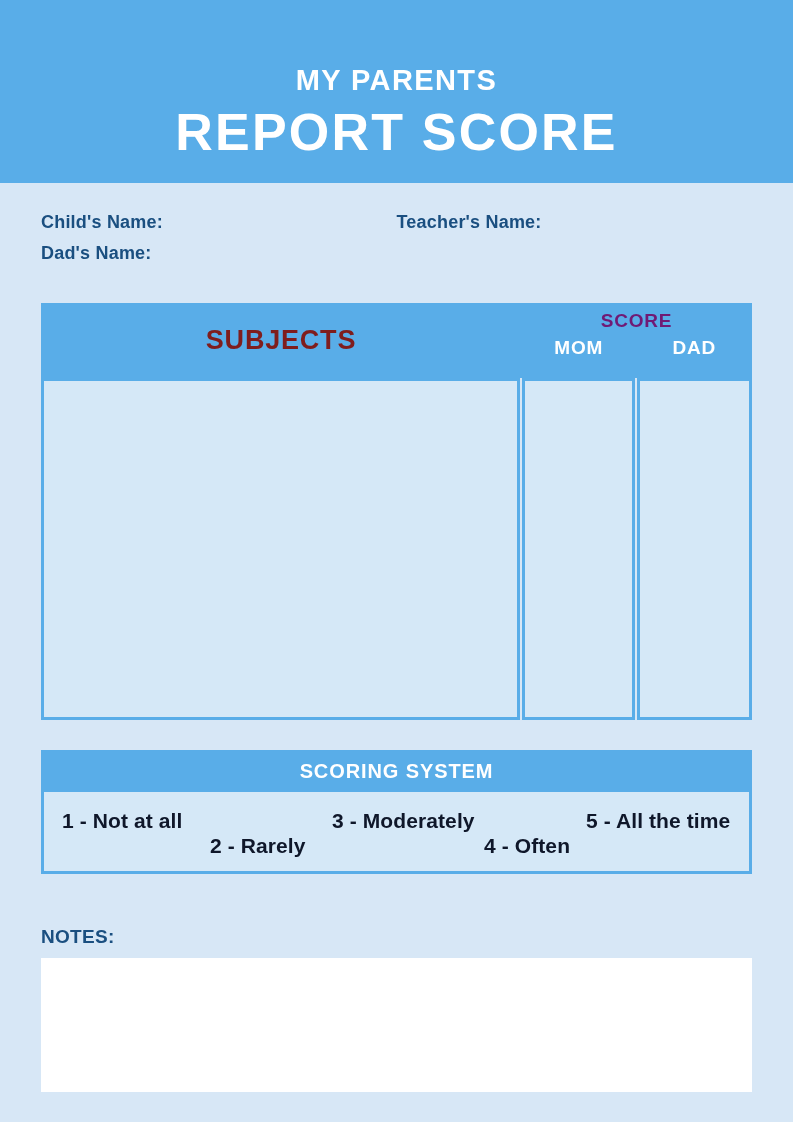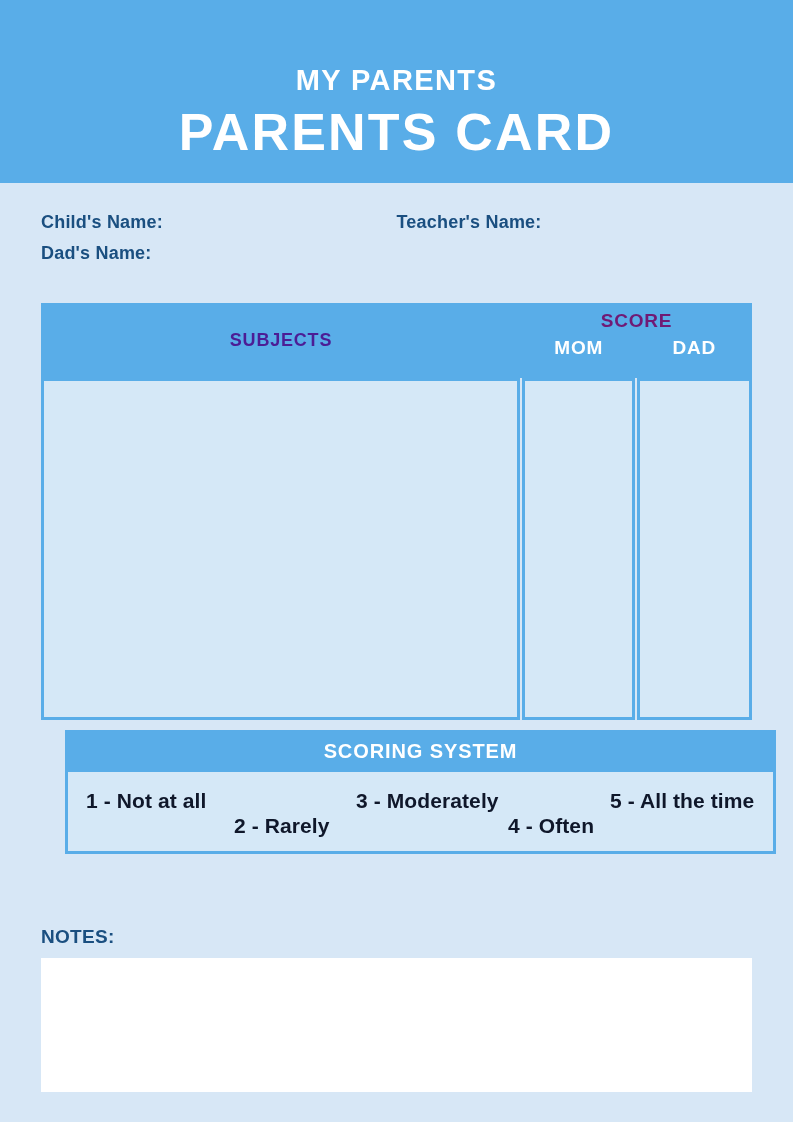--- a/index.html
+++ b/index.html
@@ -81,22 +81,22 @@
     background: #59ade8;
     height: 75px;
     display: flex;
     align-items: stretch;
   }
   .th-subjects {
     width: 480px;
     display: flex;
     align-items: center;
     justify-content: center;
-    color: #4c1d95;
-    font-size: 18px;
+    color: #7f1d1d;
+    font-size: 27px;
     font-weight: bold;
     letter-spacing: 0.8px;
   }
   .th-score-group {
     width: 231px;
     display: flex;
     flex-direction: column;
     padding-top: 7px;
     box-sizing: border-box;
   }
@@ -131,23 +131,22 @@
     margin-right: 2px;
   }
   .td-subjects { width: 480px; }
   .td-mom { width: 114px; }
   .td-dad { width: 115px; margin-right: 0; }
 
   
   .scoring-box {
     position: absolute;
     left: 41px;
-    top: 730px;
-    width: 711px;
-    margin-left: 24px;
+    top: 750px;
+    width: 711px;
   }
   .scoring-head {
     background: #59ade8;
     height: 42px;
     display: flex;
     align-items: center;
     justify-content: center;
     color: #ffffff;
     font-size: 20px;
     font-weight: bold;
@@ -193,21 +192,21 @@
     background: #ffffff;
     height: 134px;
     width: 711px;
   }
 </style>
 </head>
 <body>
 
 <div class="header-banner">
   <div class="header-sub">MY PARENTS</div>
-  <div class="header-title">PARENTS CARD</div>
+  <div class="header-title">REPORT SCORE</div>
 </div>
 
 <div class="name-fields">
   <div class="name-row">
     <div class="name-cell">
       <span class="name-label">Child's Name:</span>
     </div>
     <div class="name-cell">
       <span class="name-label">Teacher's Name:</span>
     </div>

